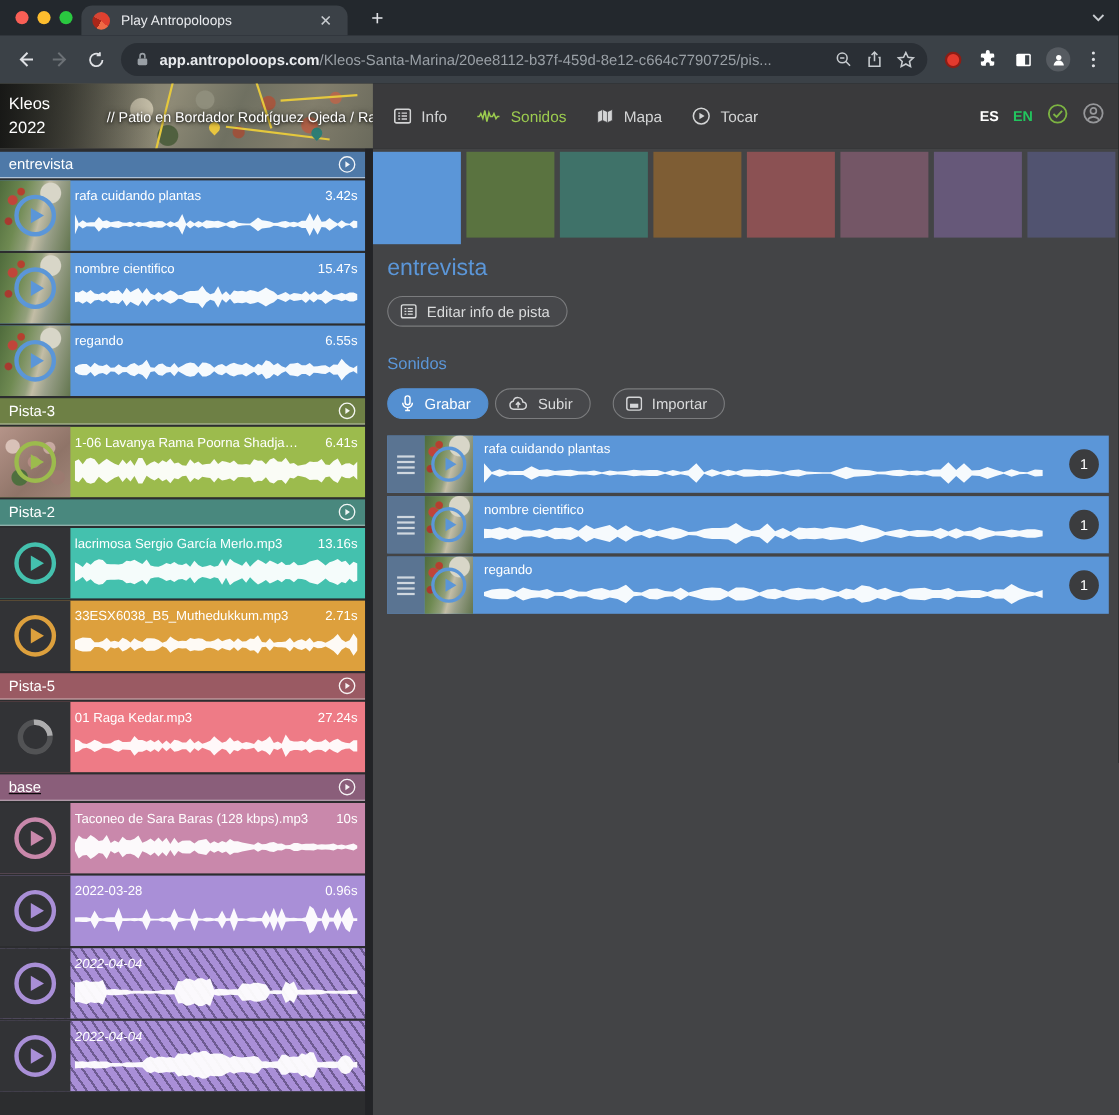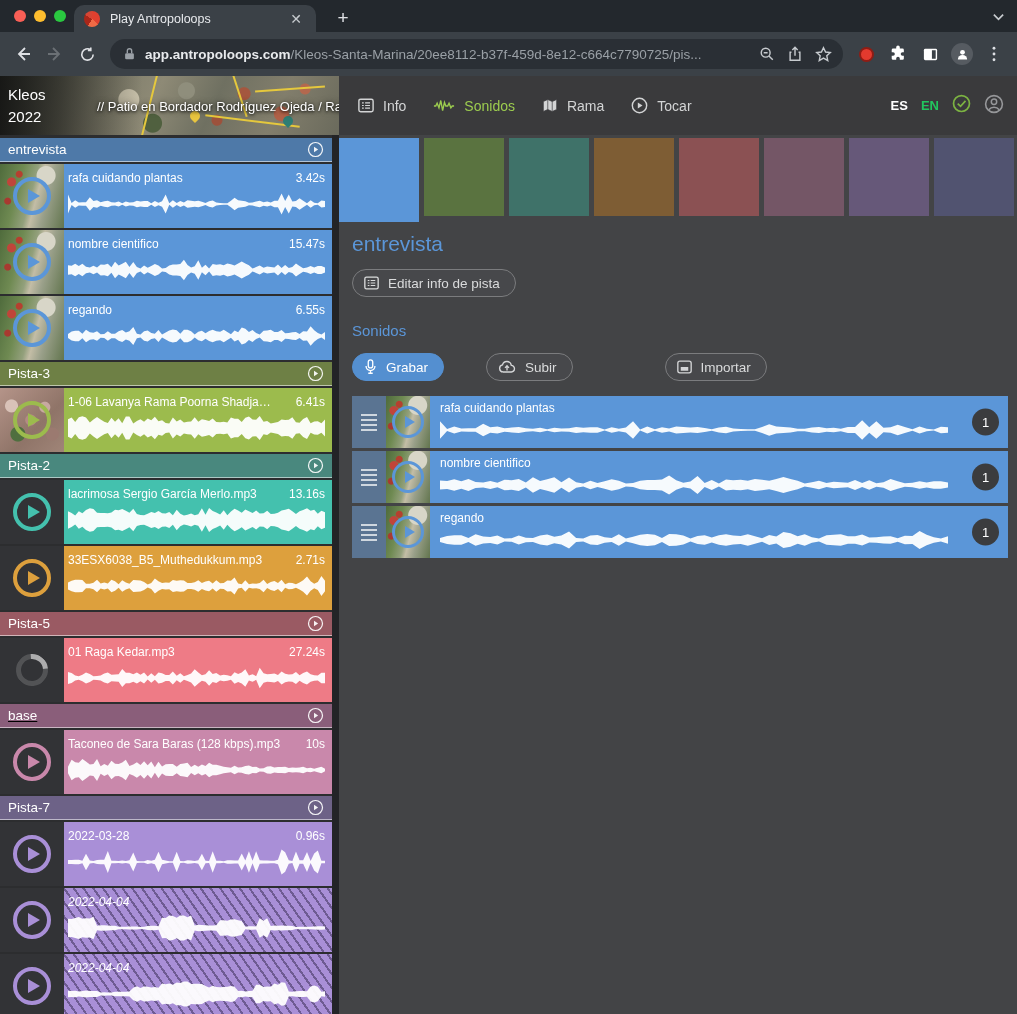--- a/index.html
+++ b/index.html
@@ -103,21 +103,21 @@
   .swatches { display:flex; gap:5px; padding-top:3px; height:84px; flex:none; align-items:flex-start; }
   .swatch { width:80px; height:78px; flex:none; }
   .swatch.selected { height:84px; }
   .panel { padding:13px 9px 0 13px; }
   .panel-title { font-size:21px; color:#5b96d8; }
   .pill { display:inline-flex; align-items:center; gap:9px; height:28px; padding:0 15px 0 11px; border-radius:14px;
           font-size:13.5px; font-family:"Liberation Sans",sans-serif; border:1px solid #7b7c7e; background:#47484b; color:#dadbdc; }
   .pill.primary { background:#548fd0; border-color:#548fd0; color:#fff; }
   .edit-row { margin-top:13px; }
   .sounds-label { margin-top:25px; font-size:15px; color:#5b96d8; }
-  .actions { display:flex; margin-top:14px;gap:36px; }
+  .actions { display:flex; margin-top:14px; }
   .actions .pill { margin-right:6px; }
   .actions .gap { width:14px; }
   .sound-list { margin-top:15px; display:flex; flex-direction:column; gap:3px; }
   .srow { height:52px; display:flex; background:var(--c); position:relative; }
   .handle { width:34px; flex:none; background:#5a7492; display:flex; flex-direction:column; gap:3px;
             align-items:center; justify-content:center; }
   .handle i { display:block; width:16px; height:2px; background:#cfd7df; }
   .srow .thumb { width:44px; height:52px; }
   .srow .playring { width:32px; height:32px; border-width:3px; }
   .srow .playring .tri { border-left-width:10px; border-top-width:6px; border-bottom-width:6px; margin-left:3px; }
@@ -248,21 +248,21 @@
       <span class="nav-item active">
         <svg width="22" height="14" viewBox="0 0 24 14">
             <path d="M1 7 h2 l1.5 -3 2 5 2 -8 2 11 2 -9 1.5 4 H16 l1.5 -3 2 5 1.5 -2 H23" fill="none" stroke="currentColor" stroke-width="1.5"></path>
           </svg>
         <span>Sonidos</span>
       </span>
       <span class="nav-item">
         <svg width="16" height="15" viewBox="0 0 18 16">
             <path d="M1.5 3.5 L6.5 1.2 L11.5 3.5 L16.5 1.2 V12.5 L11.5 14.8 L6.5 12.5 L1.5 14.8 Z M6.5 1.2 V12.5 M11.5 3.5 V14.8" fill="currentColor" stroke="#3a3a3c" stroke-width="0.8"></path>
           </svg>
-        <span>Rama</span>
+        <span>Mapa</span>
       </span>
       <span class="nav-item">
         <svg width="17" height="17" viewBox="0 0 18 18">
             <circle cx="9" cy="9" r="7.6" fill="none" stroke="currentColor" stroke-width="1.5"></circle>
             <path d="M7.2 5.8 L12.2 9 L7.2 12.2 Z" fill="currentColor"></path>
           </svg>
         <span>Tocar</span>
       </span>
     </div>
     <div class="header-right">
@@ -456,27 +456,20 @@
               <div class="sb-row1">
                 <span class="sb-name">Taconeo de Sara Baras (128 kbps).mp3</span>
                 <span class="sb-dur">10s</span>
               </div>
               <div class="waveform">
                 <svg viewBox="0 0 100 30" preserveAspectRatio="none" style="width:100%;height:100%;display:block">
                   <path d="M0.0,11.6 L1.4,3.9 L2.8,6.7 L4.2,7.2 L5.6,3.3 L7.0,5.8 L8.5,9.2 L9.9,8.5 L11.3,3.3 L12.7,11.0 L14.1,8.6 L15.5,10.5 L16.9,5.0 L18.3,8.2 L19.7,8.5 L21.1,6.9 L22.5,3.9 L23.9,10.8 L25.4,9.1 L26.8,6.7 L28.2,9.7 L29.6,5.7 L31.0,9.9 L32.4,6.0 L33.8,12.0 L35.2,6.1 L36.6,11.2 L38.0,8.9 L39.4,8.6 L40.8,8.6 L42.3,11.6 L43.7,8.6 L45.1,8.0 L46.5,7.2 L47.9,11.7 L49.3,9.3 L50.7,11.4 L52.1,9.2 L53.5,10.7 L54.9,7.3 L56.3,9.4 L57.7,9.5 L59.2,10.5 L60.6,11.4 L62.0,12.1 L63.4,12.7 L64.8,10.4 L66.2,12.4 L67.6,12.1 L69.0,10.7 L70.4,10.2 L71.8,11.9 L73.2,11.5 L74.6,13.3 L76.1,13.0 L77.5,11.2 L78.9,11.0 L80.3,12.4 L81.7,11.9 L83.1,11.9 L84.5,11.6 L85.9,12.9 L87.3,12.3 L88.7,12.5 L90.1,12.4 L91.5,11.6 L93.0,13.2 L94.4,12.6 L95.8,13.6 L97.2,12.6 L98.6,11.6 L100.0,13.7 L100.0,16.3 L98.6,18.4 L97.2,17.4 L95.8,16.4 L94.4,17.4 L93.0,16.8 L91.5,18.4 L90.1,17.6 L88.7,17.5 L87.3,17.7 L85.9,17.1 L84.5,18.4 L83.1,18.1 L81.7,18.1 L80.3,17.6 L78.9,19.0 L77.5,18.8 L76.1,17.0 L74.6,16.7 L73.2,18.5 L71.8,18.1 L70.4,19.8 L69.0,19.3 L67.6,17.9 L66.2,17.6 L64.8,19.6 L63.4,17.3 L62.0,17.9 L60.6,18.6 L59.2,19.5 L57.7,20.5 L56.3,20.6 L54.9,22.7 L53.5,19.3 L52.1,20.8 L50.7,18.6 L49.3,20.7 L47.9,18.3 L46.5,22.8 L45.1,22.0 L43.7,21.4 L42.3,18.4 L40.8,21.4 L39.4,21.4 L38.0,21.1 L36.6,18.8 L35.2,23.9 L33.8,18.0 L32.4,24.0 L31.0,20.1 L29.6,24.3 L28.2,20.3 L26.8,23.3 L25.4,20.9 L23.9,19.2 L22.5,26.1 L21.1,23.1 L19.7,21.5 L18.3,21.8 L16.9,25.0 L15.5,19.5 L14.1,21.4 L12.7,19.0 L11.3,26.7 L9.9,21.5 L8.5,20.8 L7.0,24.2 L5.6,26.7 L4.2,22.8 L2.8,23.3 L1.4,26.1 L0.0,18.4 Z" fill="#fff" fill-opacity="0.95"></path>
                 </svg>
               </div>
             </div>
-          </div>
-          <div class="sb-header" style="background: rgb(109, 98, 135);">
-            <span class="t">Pista-7</span>
-            <svg width="17" height="17" viewBox="0 0 18 18" style="opacity:.92">
-              <circle cx="9" cy="9" r="7.4" fill="none" stroke="#fff" stroke-width="1.3"></circle>
-              <path d="M7.4 6 L11.8 9 L7.4 12 Z" fill="#fff"></path>
-            </svg>
           </div>
           <div class="sb-item" style="--c: #a98fd7;">
             <div class="thumb thumb-dark">
               <div class="playring">
                 <div class="tri"></div>
               </div>
             </div>
             <div class="sb-body">
               <div class="sb-row1">
                 <span class="sb-name">2022-03-28</span>

